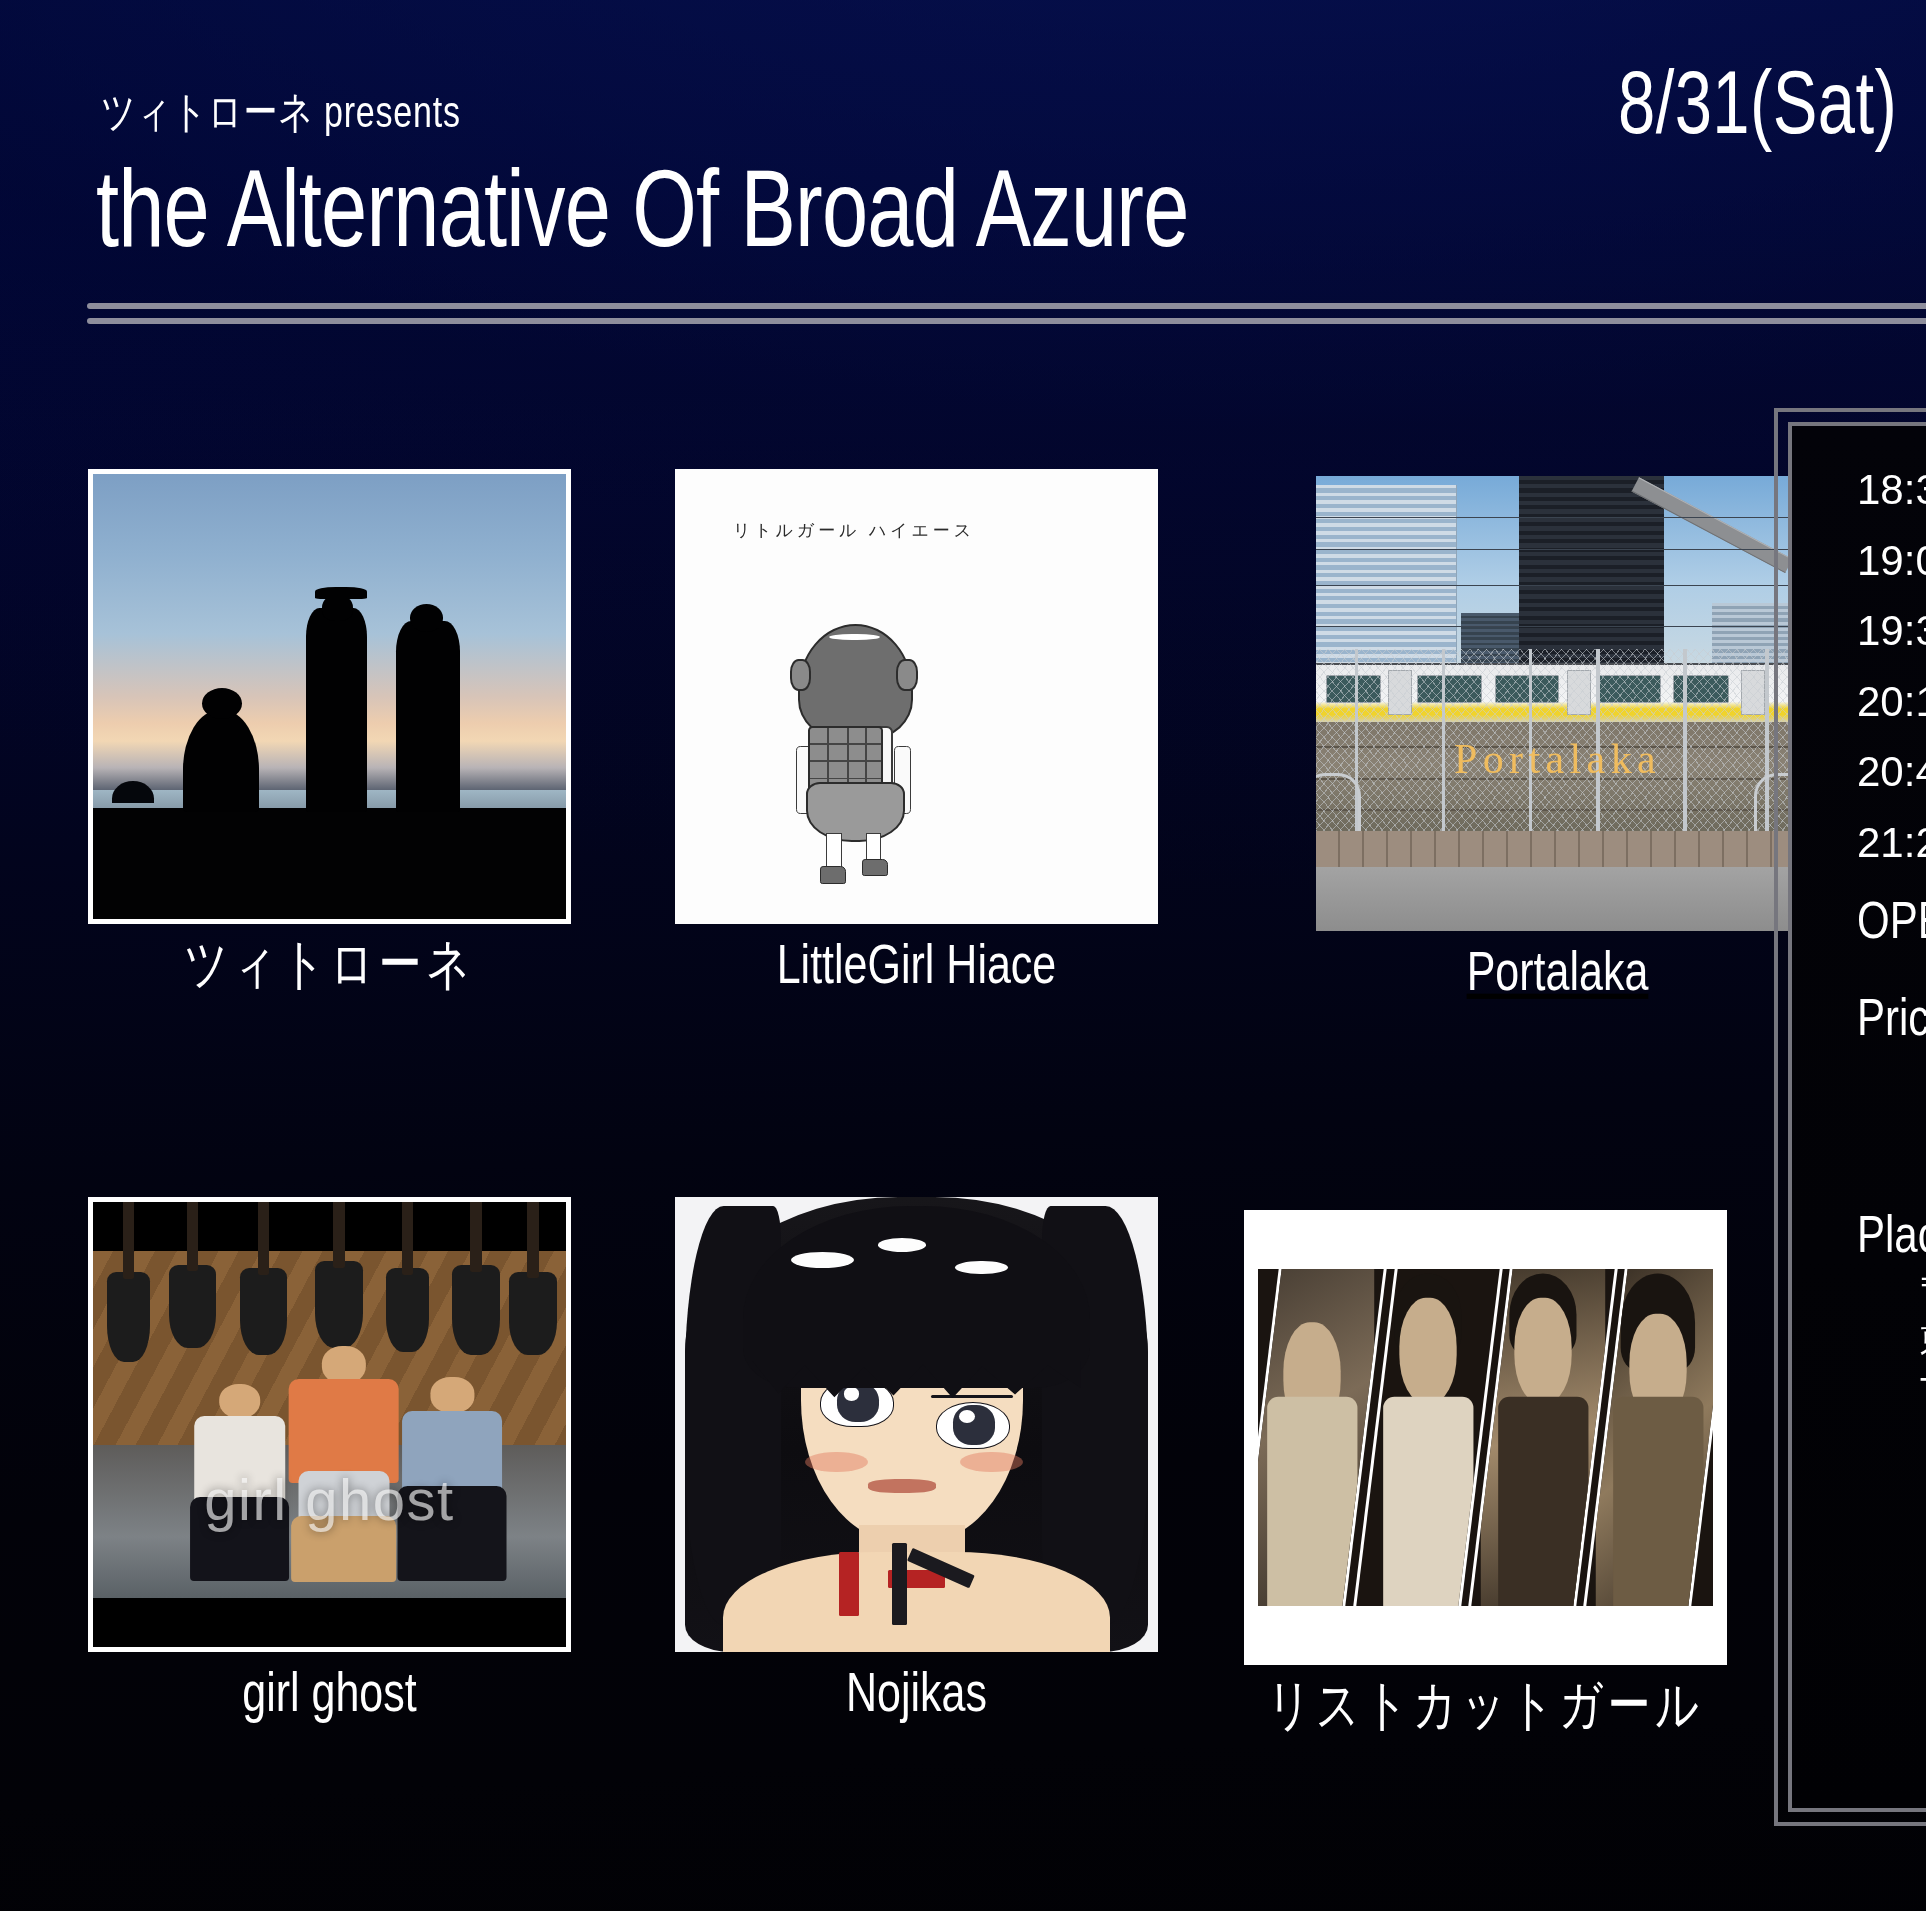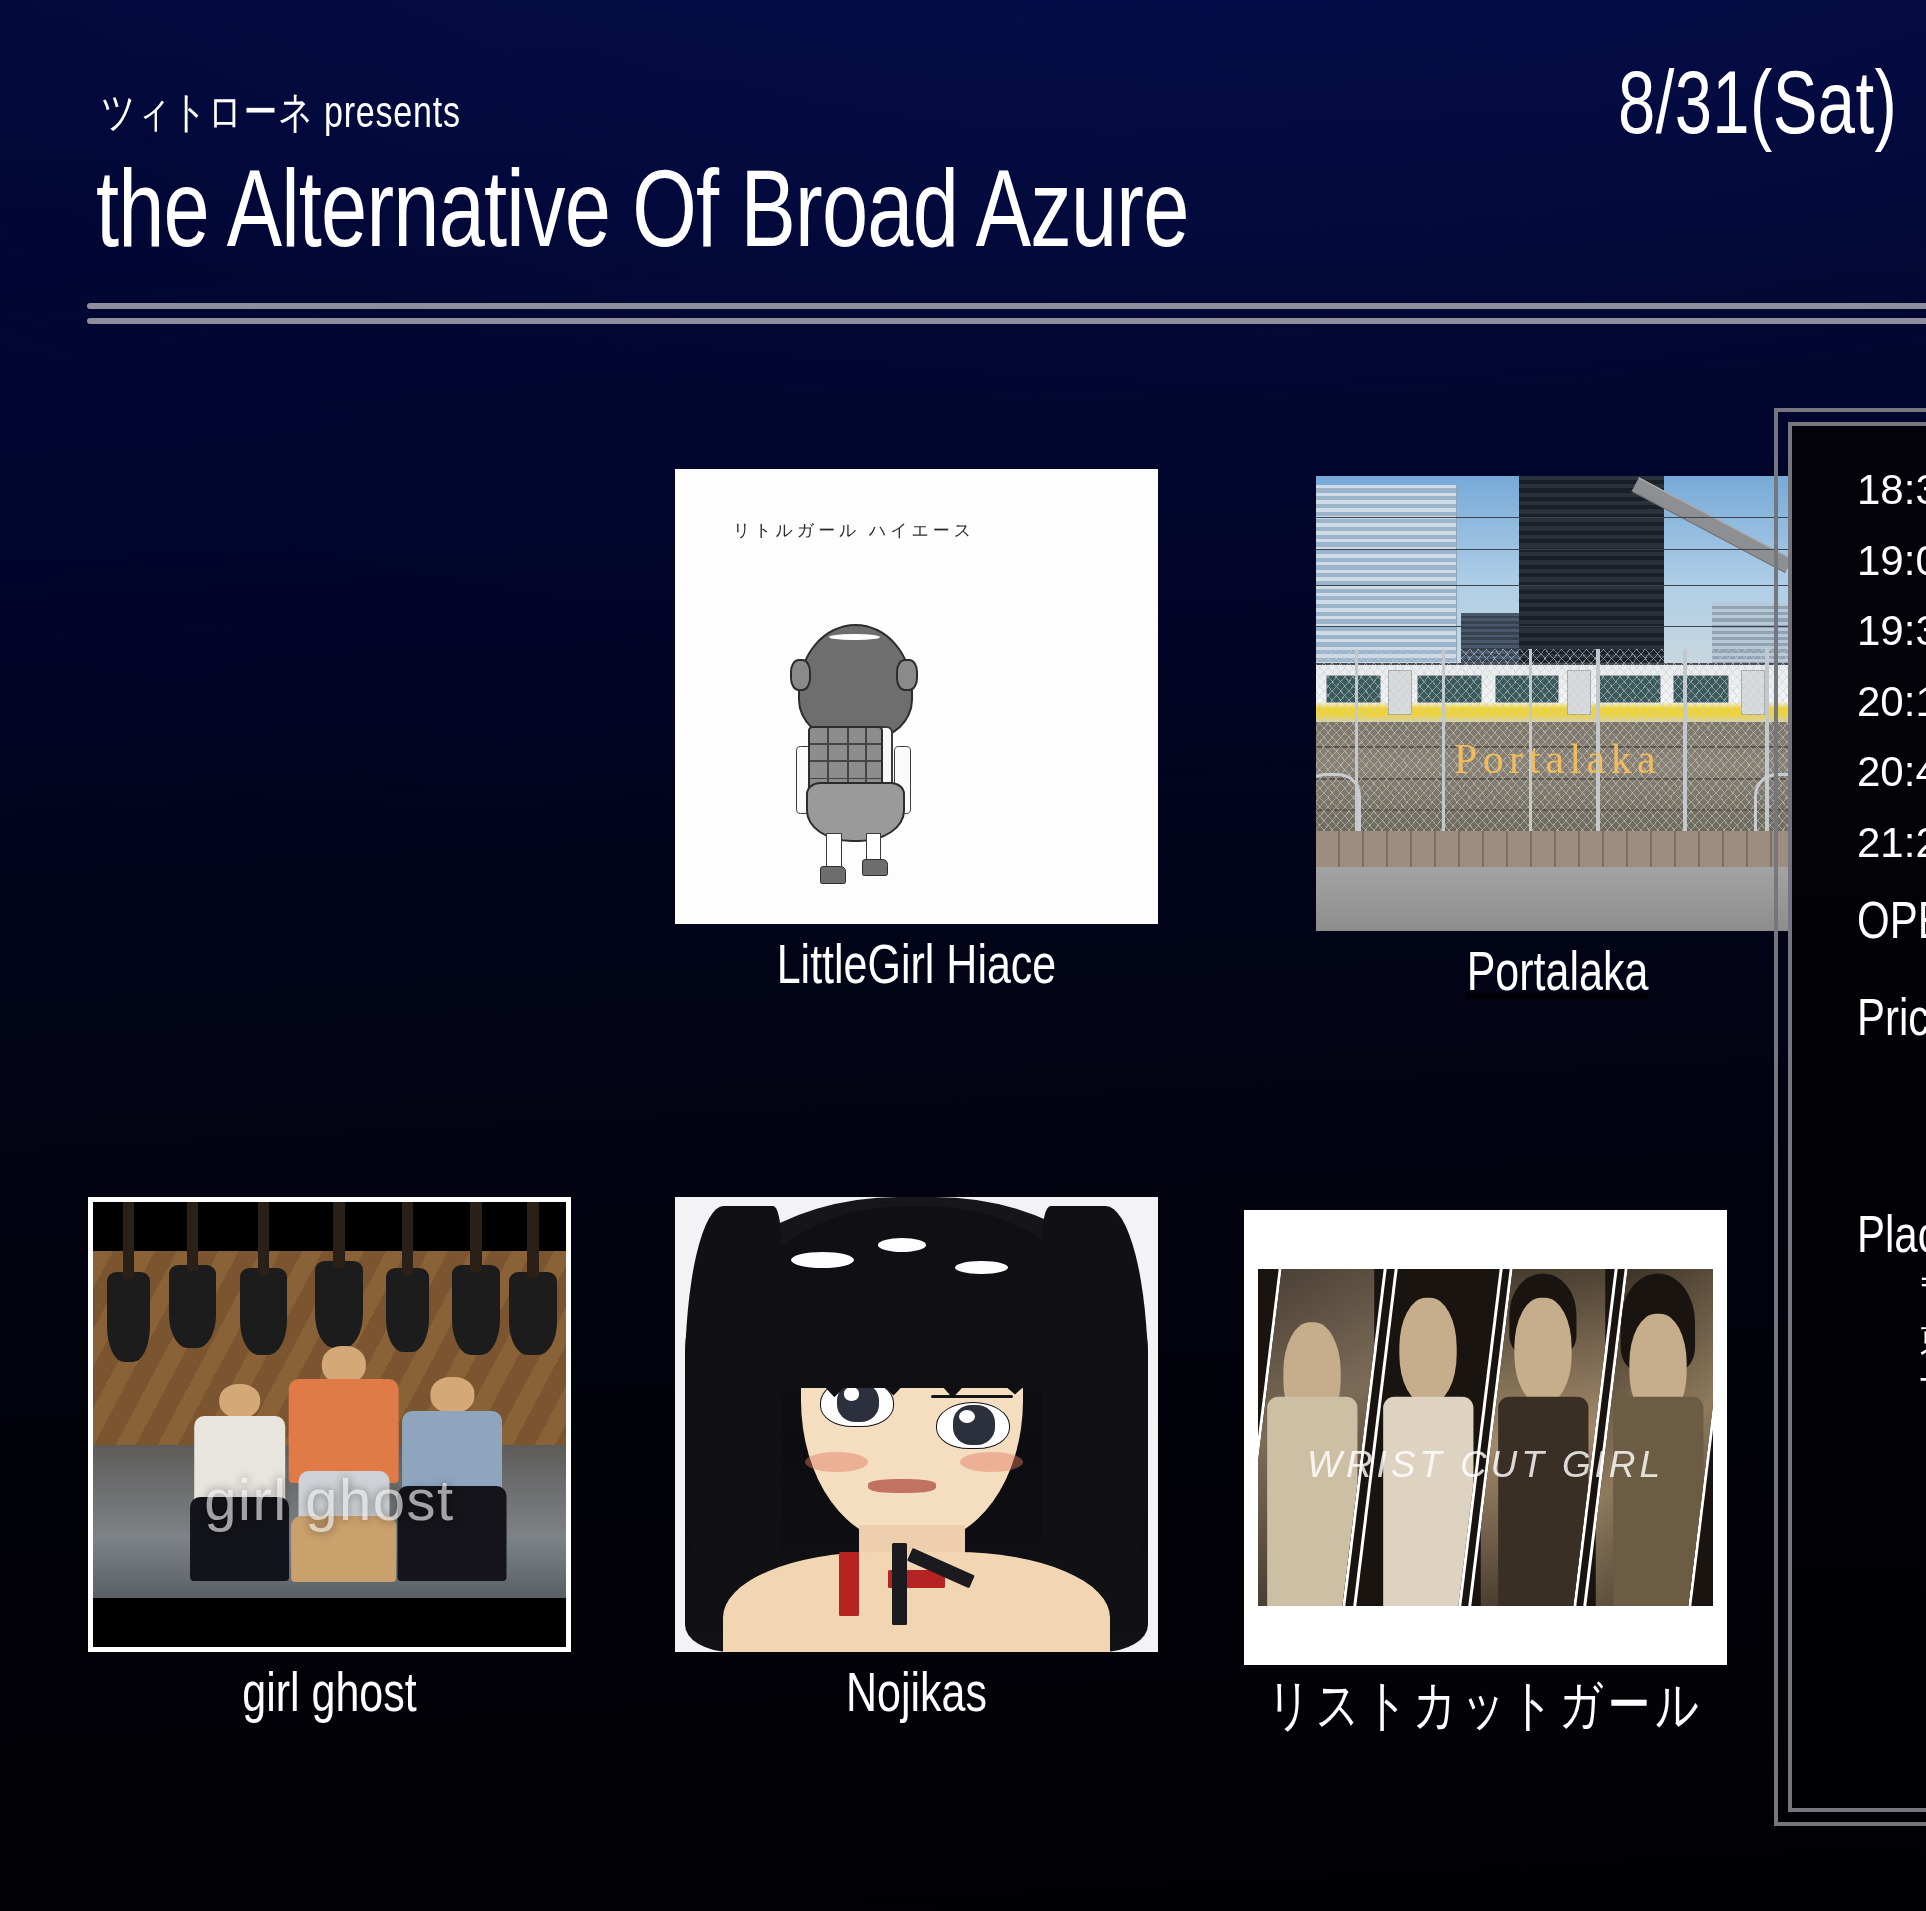--- a/index.html
+++ b/index.html
@@ -266,20 +266,37 @@
 <body>
 
 <div id="flyer">
 
   <div class="presents">ツィトローネ presents</div>
   <div class="maintitle">the Alternative Of Broad Azure</div>
   <div class="eventdate">8/31(Sat)</div>
   <div class="rule r1"></div>
   <div class="rule r2"></div>
 
+  <div class="tile t1">
+    <div class="frame white-edge">
+      <div class="art-sunset">
+        <div class="sun-sea"></div>
+        <div class="sun-rock"></div>
+        <div class="sun-ground"></div>
+        <div class="sil p1"></div>
+        <div class="sil p1h"></div>
+        <div class="sil p2"></div>
+        <div class="sil p2h"></div>
+        <div class="sil p2cap"></div>
+        <div class="sil p3"></div>
+        <div class="sil p3h"></div>
+      </div>
+    </div>
+    <div class="caption jp">ツィトローネ</div>
+  </div>
 
   <div class="tile t2">
     <div class="frame">
       <div class="art-hiace">
         <div class="hc-title">リトルガール ハイエース</div>
         <div class="girl">
           <div class="g-hair">
             <div class="g-hairlight"></div>
           </div>
           <div class="g-bow-l"></div>
@@ -463,21 +480,20 @@
               <div class="wcg-body" style="background:#3a2f24"></div>
             </div>
           </div>
           <div class="wcg-panel">
             <div class="inner wp4">
               <div class="wcg-hair" style="width:60%;height:24%"></div>
               <div class="wcg-head" style="top:20%"></div>
               <div class="wcg-body" style="background:#6d5c44"></div>
             </div>
           </div>
-          <div class="wcg-text">WRIST CUT GIRL</div>
         </div>
       </div>
     </div>
     <div class="caption jp">リストカットガール</div>
   </div>
 
   <div id="info">
     <div id="info-inner">
       <div class="info-pad">
 

